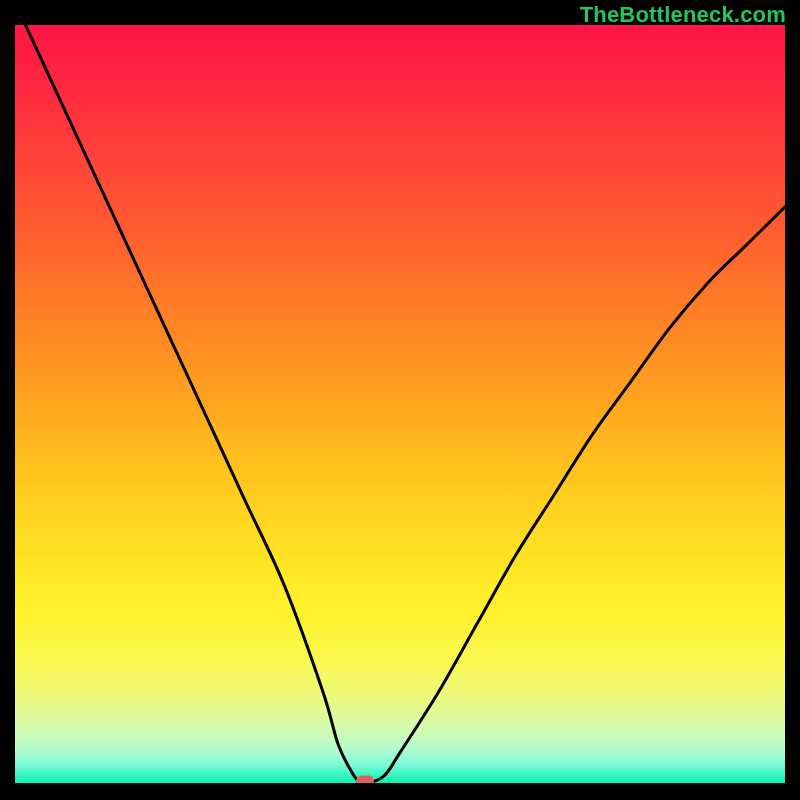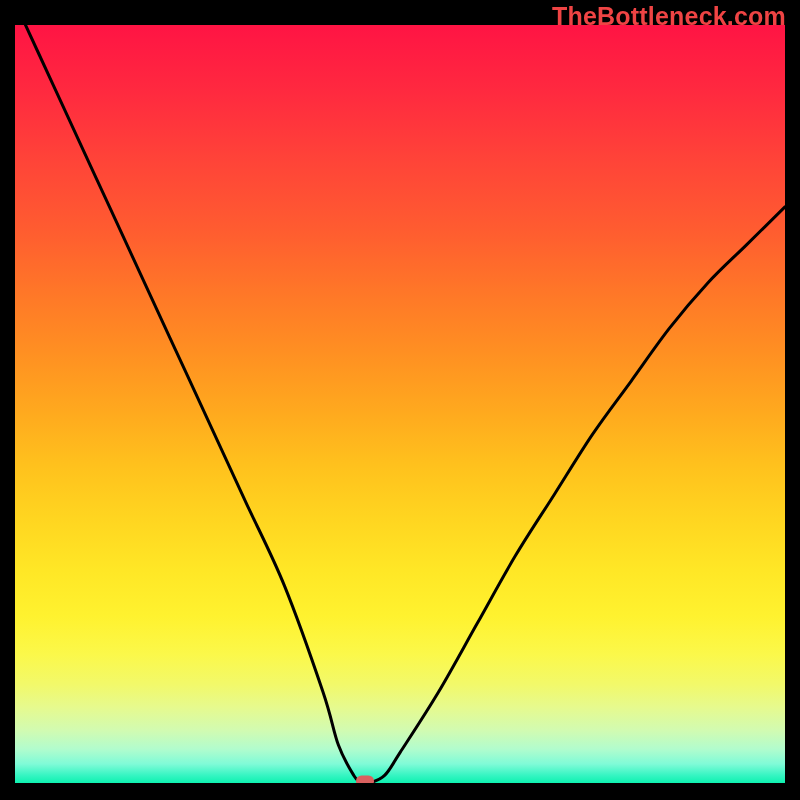--- a/index.html
+++ b/index.html
@@ -14,22 +14,22 @@
   .container {
     position: relative;
     width: 800px;
     height: 800px;
     background: #000;
   }
   .watermark {
     position: absolute;
     top: 2px;
     right: 14px;
-    color: #ef4444;
-    font-size: 25px;
+    color: #22c55e;
+    font-size: 22px;
     font-weight: 600;
     letter-spacing: 0.2px;
     z-index: 5;
   }
   .plot {
     position: absolute;
     left: 15px;
     top: 25px;
     width: 770px;
     height: 758px;

